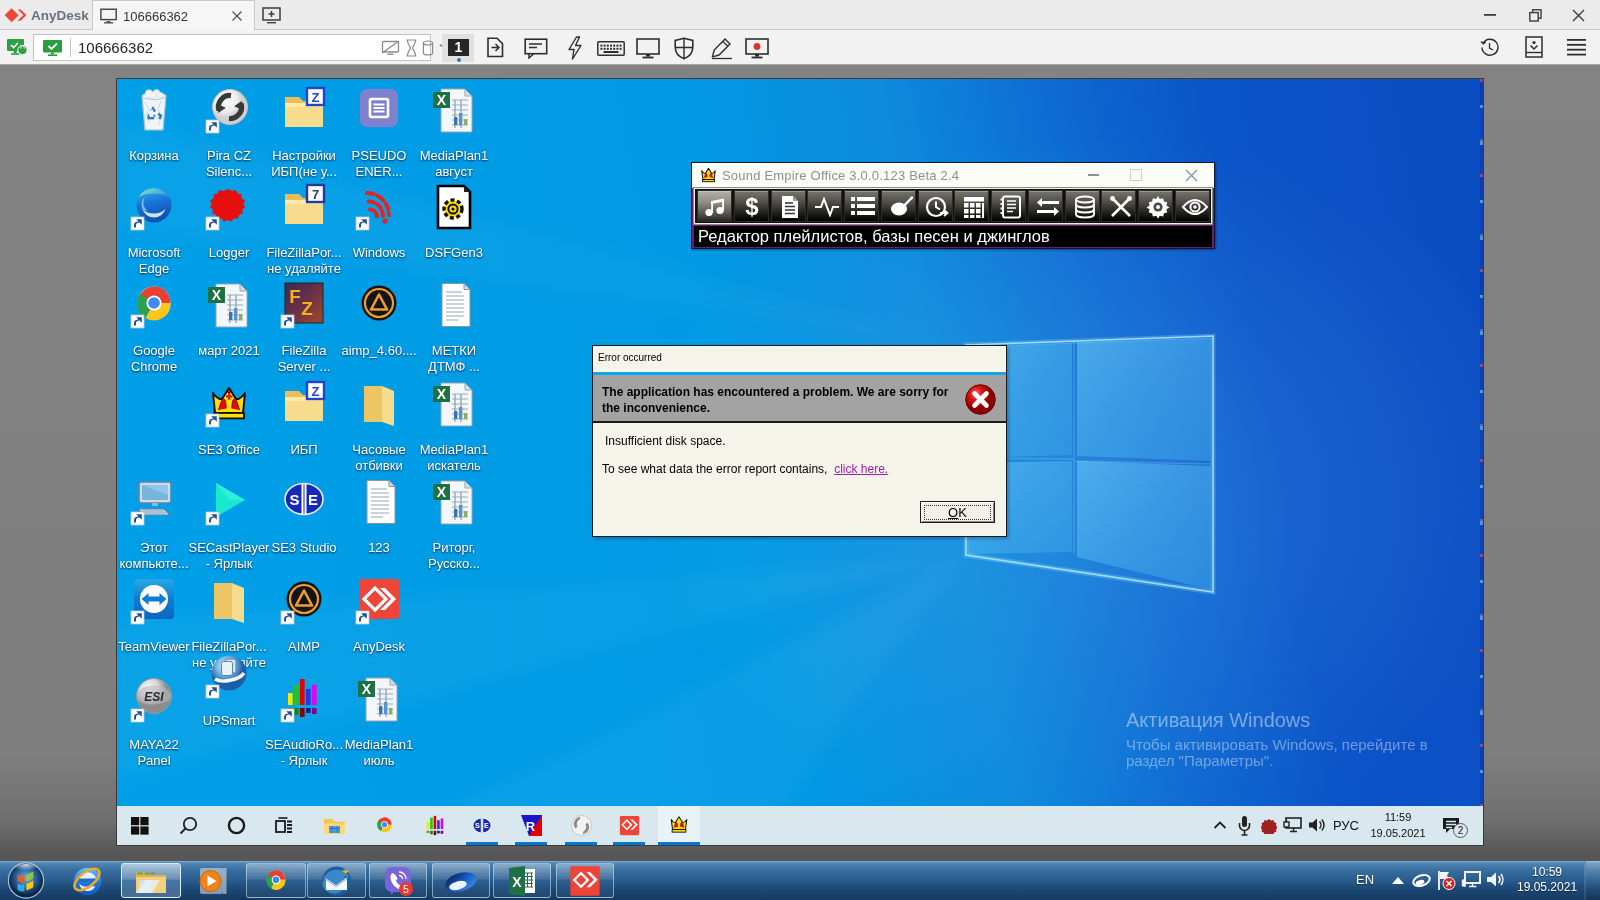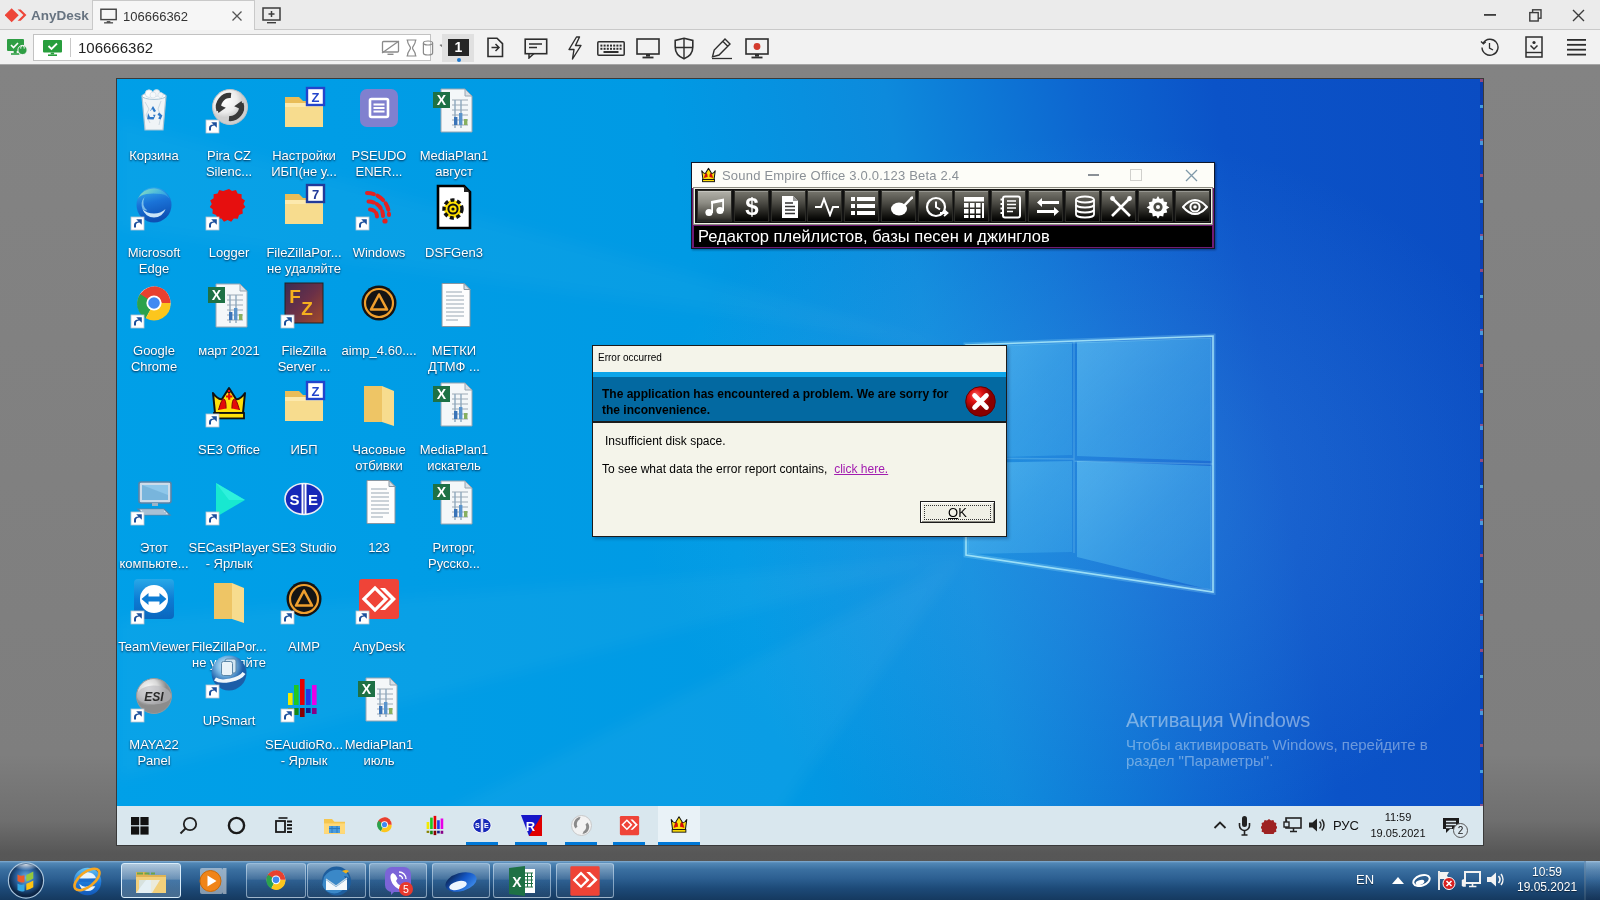--- a/index.html
+++ b/index.html
@@ -16,21 +16,21 @@
 radial-gradient(700px 540px at 980px 410px, rgba(120,200,250,0.22), rgba(120,200,250,0) 66%),
 linear-gradient(80deg,#00a0e8 0%,#009ae4 45%,#0d8adc 60%,#0d66d0 73%,#0b53c8 82%,#0a4cc2 100%)}
 
 #sewin{position:absolute;left:691px;top:162px;width:524px;height:87px;background:#701a75;border:1px solid #0f172a;box-shadow:1px 1px 2px rgba(0,0,30,.4)}
 #setitle{position:absolute;left:0;top:0;width:522px;height:25px;background:#fdfdf8}
 #setb{position:absolute;left:2px;top:25px;width:518px;height:36px;background:#111;border:1px solid #f0efe6;outline:1px solid #8a8a80}
 #setxt{position:absolute;left:2px;top:63px;width:518px;height:21px;background:#000;color:#fff;font-weight:normal;font-size:16.5px;line-height:21px;white-space:nowrap;letter-spacing:0}
 .seb{position:absolute;top:1px;width:35px;height:32px;background:linear-gradient(180deg,#77766e 0%,#4b4a44 40%,#11110e 85%,#000 100%);border:1px solid #2a2a26;box-shadow:inset 0 1px 0 rgba(255,255,255,.25)}
 
 #errdlg{position:absolute;left:592px;top:345px;width:415px;height:192px;background:#f4f4ea;border:1px solid #1c1c1c;box-shadow:2px 2px 3px rgba(0,0,40,.25)}
-#errhdr{position:absolute;left:0;top:26px;width:413px;height:51px;background:#0369a1;border-top:5px solid #0ea5e9;border-bottom:2px solid #1c1c1c;color:#000;font-weight:bold;font-size:12px;line-height:16px}
+#errhdr{position:absolute;left:0;top:26px;width:413px;height:51px;background:#a3a3a3;border-top:3px solid #0ea5e9;border-bottom:2px solid #1c1c1c;color:#000;font-weight:bold;font-size:12px;line-height:16px}
 #okbtn{position:absolute;left:327px;top:155px;width:75px;height:22px;background:#f0f0e6;border:1px solid #1c1c1c;box-shadow:inset 1px 1px 0 #fff,inset -1px -1px 0 #8a8a82}
 
 #wtb{position:absolute;left:0;top:727px;width:1366px;height:39px;background:#d9e7ee}
 
 #host{position:absolute;left:0;top:861px;width:1600px;height:39px;
 background:linear-gradient(180deg,#85aed1 0%,#5187b6 5%,#3a6fa0 22%,#2c5f91 45%,#1d4a78 70%,#15395f 100%)}
 .hbtn{position:absolute;top:2px;height:35px;border:1px solid rgba(210,230,245,.55);border-radius:3px;background:linear-gradient(180deg,rgba(255,255,255,.34) 0%,rgba(255,255,255,.12) 45%,rgba(90,140,190,.10) 50%,rgba(255,255,255,.05) 100%)}
 .trayico{position:absolute;top:10px}
 </style></head><body>
 

